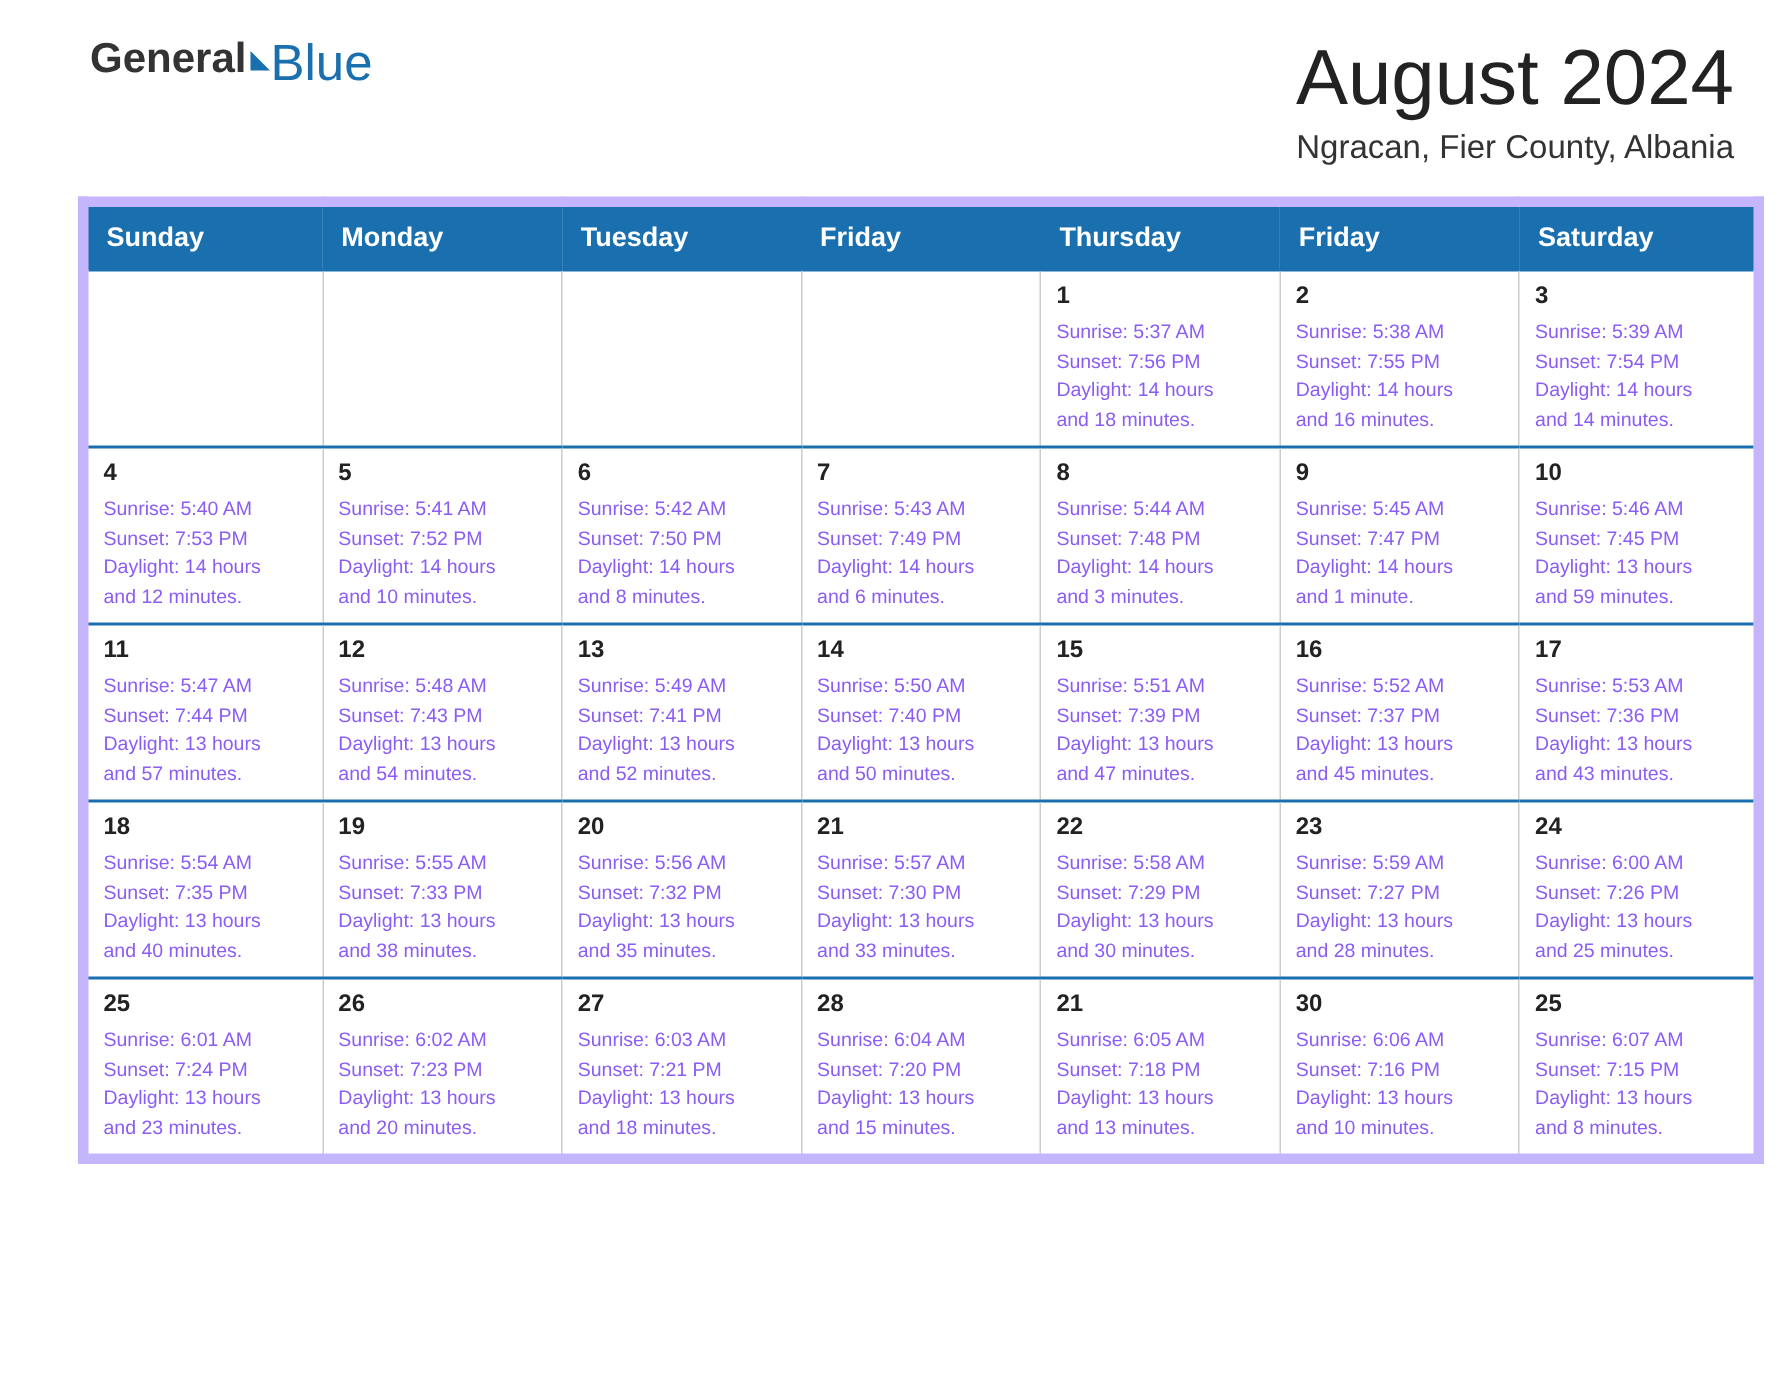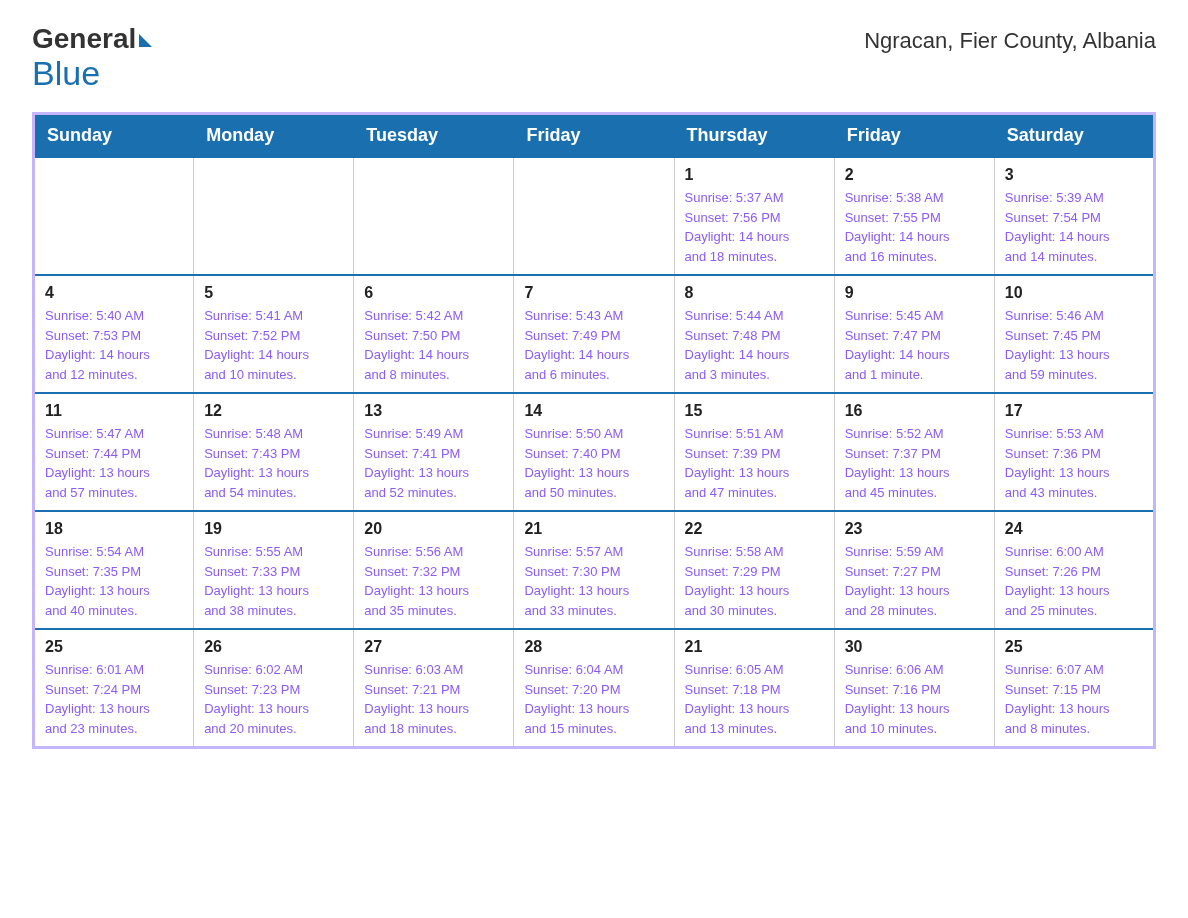--- a/index.html
+++ b/index.html
@@ -16,22 +16,23 @@
       align-items: flex-start;
       margin-bottom: 20px;
     }
     .logo {
       display: flex;
       align-items: center;
       gap: 0;
     }
     .logo-right {
       display: flex;
-      flex-direction: column;
+      flex-direction: row;
       align-items: flex-start;
+      margin-left: 28px;
     }
     .logo-general {
       font-size: 28px;
       font-weight: bold;
       color: #333;
       line-height: 1.1;
       display: flex;
       align-items: center;
     }
     .logo-blue {
@@ -61,21 +62,22 @@
     }
     .location {
       font-size: 22px;
       color: #333;
       margin-top: 4px;
       margin-left: 12px;
     }
     .calendar {
       width: 100%;
       border-collapse: collapse;
-      border: 3px solid #c4b5fd;
+      border: 7px solid #c4b5fd;
+      margin-left: 20px;
     }
     .calendar th {
       background-color: #1a6faf;
       color: #fff;
       font-size: 18px;
       font-weight: bold;
       padding: 10px 12px;
       text-align: left;
       border: 1px solid #1a6faf;
     }
@@ -114,20 +116,21 @@
   <div class="logo">
     <div class="logo-right">
       <div class="logo-general">
         <span>General</span>
           <span class="logo-triangle"></span>
       </div>
       <div class="logo-blue">Blue</div>
     </div>
   </div>
   <div class="title-section">
+    <div class="month-title">August 2024</div>
     <div class="location">Ngracan, Fier County, Albania</div>
   </div>
 </div>
 
 <table class="calendar">
   <thead>
     <tr>
     <th>Sunday</th>
         <th>Monday</th>
         <th>Tuesday</th>

